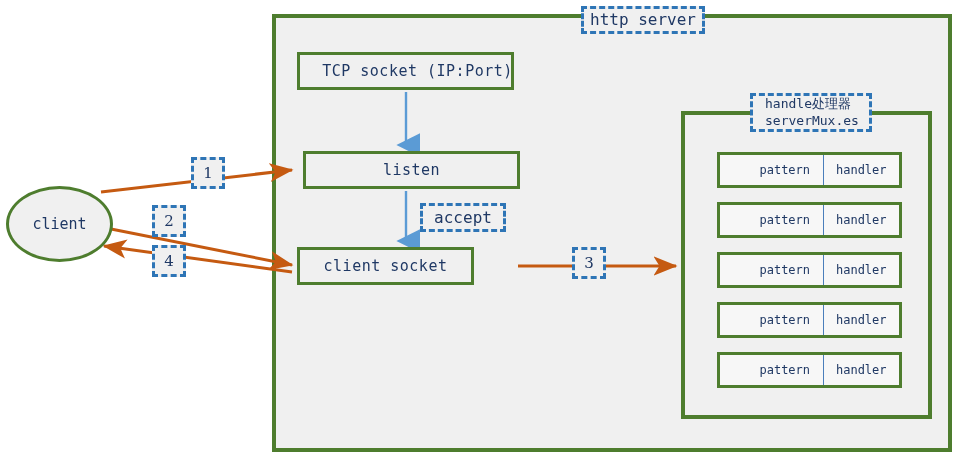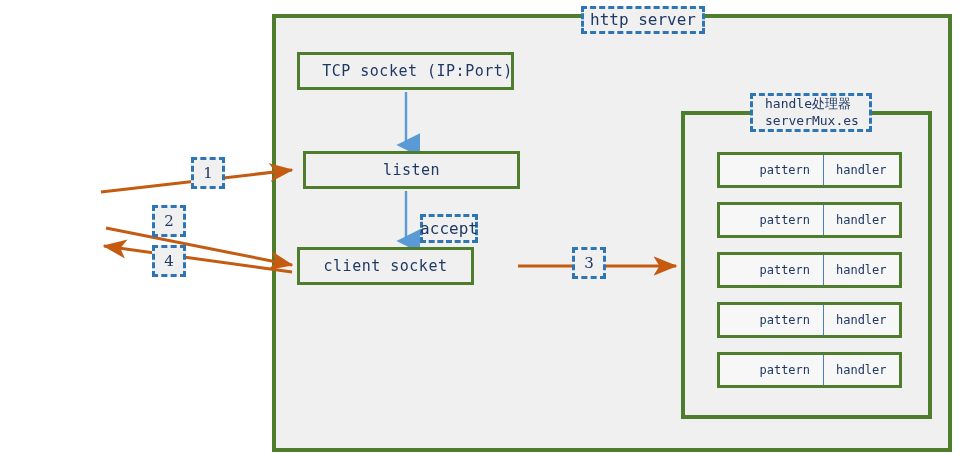--- a/index.html
+++ b/index.html
@@ -89,21 +89,21 @@
     font-family: "DejaVu Sans Mono", monospace;
     font-size: 16px;
     white-space: nowrap;
     line-height: 1.25;
   }
   #label-http-server { left: 581px; top: 6px;  width: 124px; height: 28px; }
   #label-mux {
     left: 750px; top: 93px; width: 122px; height: 39px;
     font-size: 13px; align-items: flex-start; padding-left: 12px;
   }
-  #label-accept { left: 420px; top: 214px; width: 58px; height: 29px; }
+  #label-accept { left: 420px; top: 203px; width: 86px; height: 29px; }
   .numbox {
     position: absolute;
     box-sizing: border-box;
     border: 3px dashed #2E75B6;
     background: #F0F0F0;
     color: #1F3864;
     display: flex;
     align-items: center;
     justify-content: center;
     font-family: "DejaVu Serif", serif;
@@ -173,20 +173,23 @@
 
     <line x1="101" y1="192" x2="292" y2="170" stroke="#C55A11" stroke-width="3" marker-end="url(#ah-orange)"></line>
 
     <line x1="106" y1="228" x2="292" y2="265" stroke="#C55A11" stroke-width="3" marker-end="url(#ah-orange)"></line>
 
     <line x1="518" y1="266" x2="676" y2="266" stroke="#C55A11" stroke-width="3" marker-end="url(#ah-orange)"></line>
 
     <line x1="292" y1="272" x2="104" y2="246" stroke="#C55A11" stroke-width="3" marker-end="url(#ah-orange)"></line>
   </svg>
 
+  <div class="client-ellipse">
+    <span>client</span>
+  </div>
 
   <div class="gbox" id="tcp-socket">
     <span>TCP socket (IP:Port)</span>
   </div>
   <div class="gbox" id="listen">
     <span>listen</span>
   </div>
   <div class="gbox" id="client-socket">
     <span>client socket</span>
   </div>

